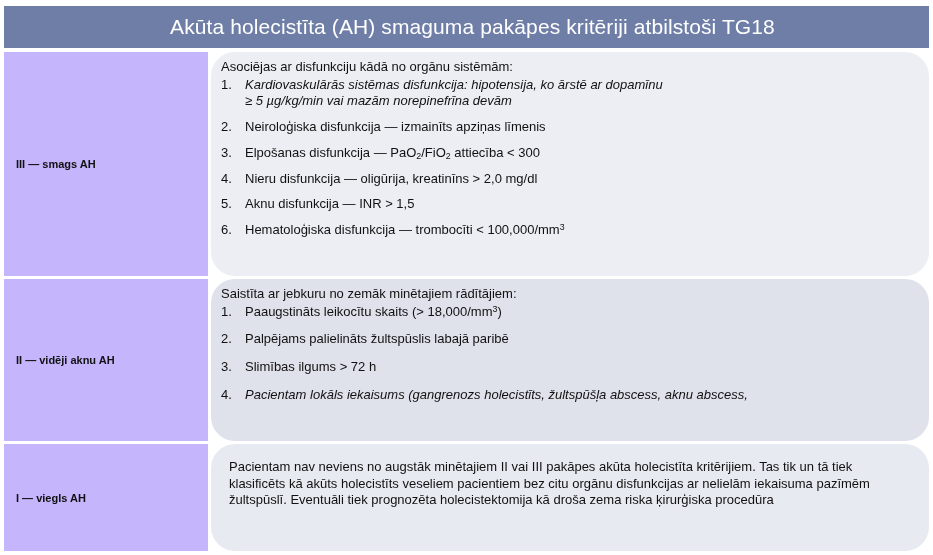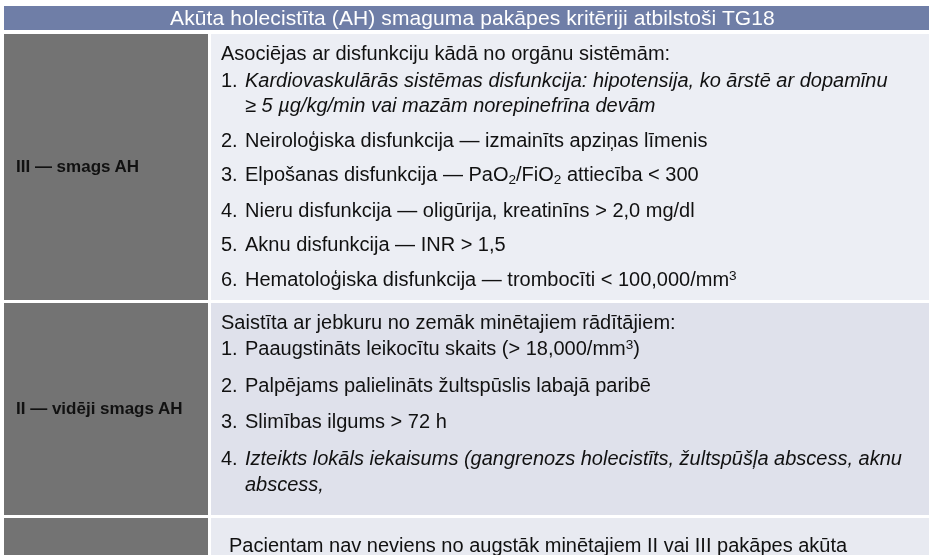--- a/index.html
+++ b/index.html
@@ -54,38 +54,39 @@
     display: flex;
     gap: 3px;
     align-items: stretch;
   }
   .tbl-row.r1 { flex: 0 0 224px; }
   .tbl-row.r2 { flex: 0 0 162px; }
   .tbl-row.r3 { flex: 1 1 auto; }
 
   .grade-cell {
     flex: 0 0 204px;
-    background: #737373;
+    background: #c4b5fd;
     display: flex;
     align-items: center;
     padding-left: 12px;
     box-sizing: border-box;
-    font-size: 17px;
+    font-size: 11px;
     font-weight: bold;
     color: #111111;
   }
 
   .content-cell {
     flex: 1 1 auto;
     background: #eceef4;
     box-sizing: border-box;
     padding: 7px 10px 7px 10px;
     color: #111111;
-    font-size: 20px;
+    font-size: 13px;
     line-height: 1.28;
+    border-radius: 24px;
   }
   .content-cell.shade-b { background: #dfe1eb; }
   .content-cell.shade-c { background: #e8eaf1; }
 
   .lead {
     margin: 0 0 1px 0;
     white-space: nowrap;
   }
 
   ol.crit {
@@ -171,21 +172,21 @@
             <span class="num">6.</span>
             <span class="txt"><span>Hematoloģiska disfunkcija — trombocīti &lt; 100,000/mm</span><sup>3</sup></span>
           </li>
 
         </ol>
       </div>
     </div>
 
     <div class="tbl-row r2">
       <div class="grade-cell">
-        <span>II — vidēji smags AH</span>
+        <span>II — vidēji aknu AH</span>
       </div>
       <div class="content-cell shade-b">
         <p class="lead">Saistīta ar jebkuru no zemāk minētajiem rādītājiem:</p>
         <ol class="crit tight">
 
           <li>
             <span class="num">1.</span>
             <span class="txt"><span>Paaugstināts leikocītu skaits (&gt; 18,000/mm</span><sup>3</sup><span>)</span></span>
           </li>
 
@@ -195,21 +196,21 @@
           </li>
 
           <li>
             <span class="num">3.</span>
             <span class="txt">Slimības ilgums &gt; 72 h</span>
           </li>
 
           <li>
             <span class="num">4.</span>
             <span class="txt">
-              <span class="cont">Izteikts lokāls iekaisums (gangrenozs holecistīts, žultspūšļa abscess, aknu abscess,</span>
+              <span class="cont">Pacientam lokāls iekaisums (gangrenozs holecistīts, žultspūšļa abscess, aknu abscess,</span>
             </span>
           </li>
 
         </ol>
       </div>
     </div>
 
     <div class="tbl-row r3">
       <div class="grade-cell">
         <span>I — viegls AH</span>

